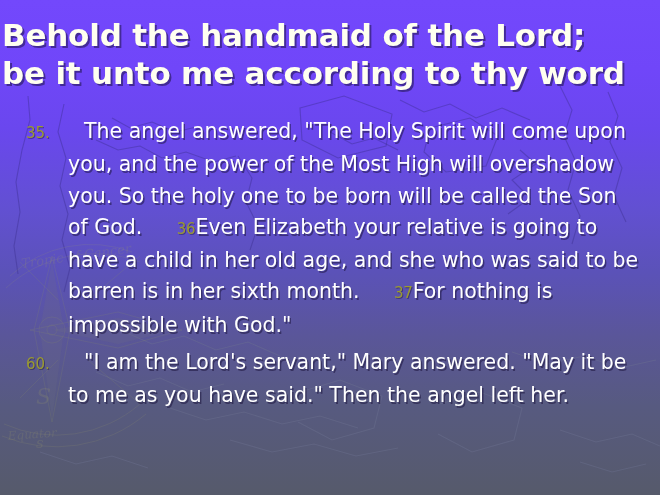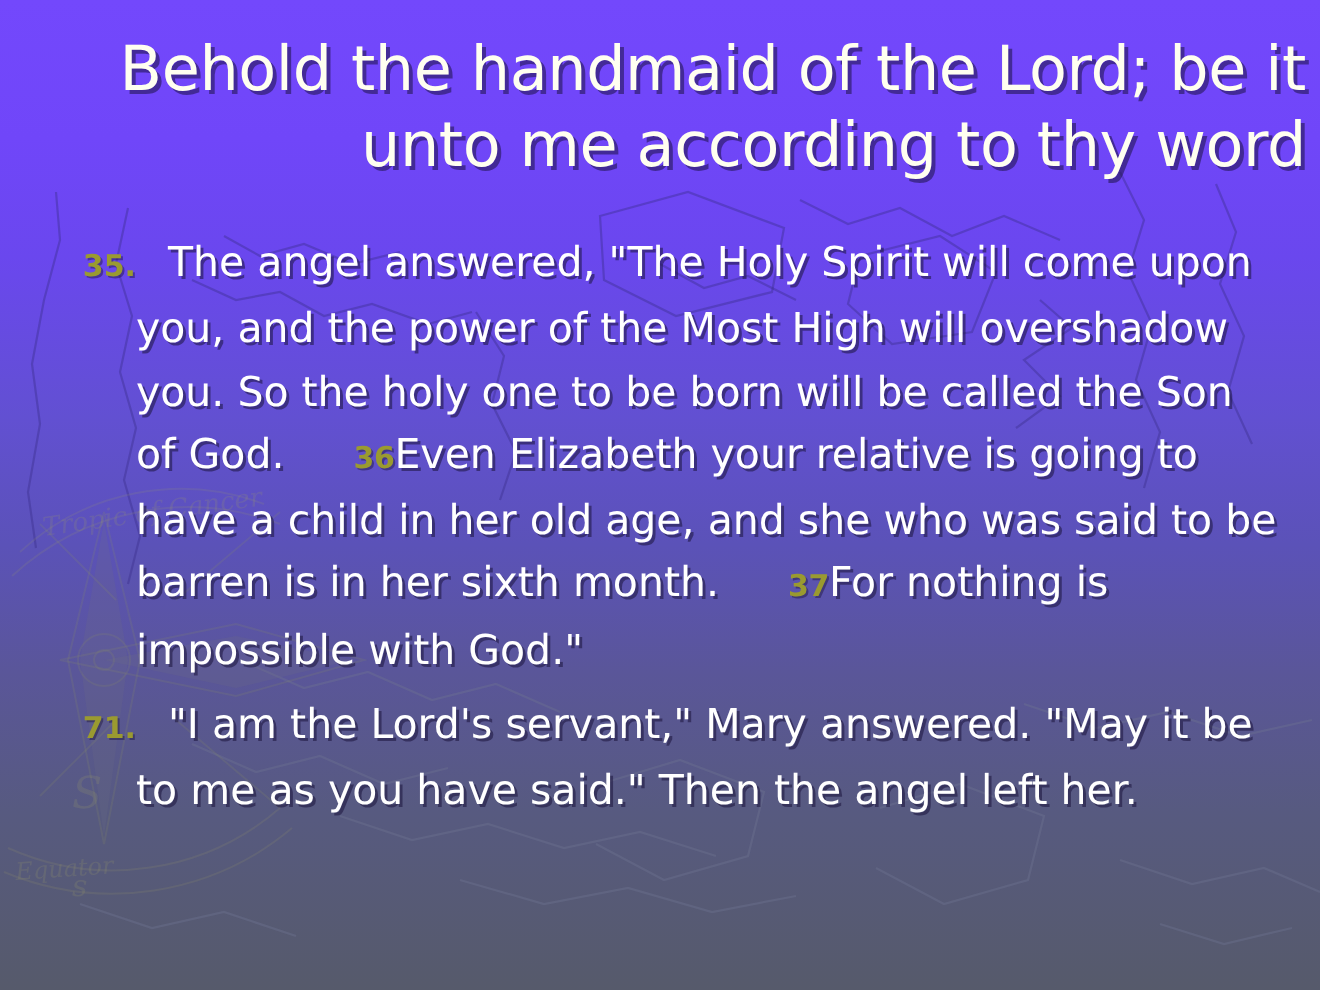--- a/index.html
+++ b/index.html
@@ -76,28 +76,28 @@
   .deco-letter {
     fill: #9a9a6a;
     opacity: .20;
     font-family: "DejaVu Serif", serif;
     font-style: italic;
   }
 
   
   #title {
     position: absolute;
-    left: 29px;
+    left: 2px;
     top: 16px;
     width: 624px;
-    text-align: right;
+    text-align: left;
     color: #fffff0;
     font-size: 31px;
     line-height: 38px;
-    font-weight: 400;
+    font-weight: 700;
     letter-spacing: -0.2px;
     text-shadow: 2px 2px 0 rgba(30, 18, 70, .55);
     font-family: "DejaVu Sans", sans-serif;
   }
 
   
   #body {
     position: absolute;
     left: 26px;
     top: 116px;
@@ -122,24 +122,23 @@
     padding-left: 42px;
     text-indent: -42px;
   }
   .para-hang .body-text {
     text-indent: 0;
   }
 
   .vnum {
     color: #9a9a30;
     font-size: 15px;
-    font-weight: 700;
+    font-weight: 400;
     text-shadow: 1px 1px 0 rgba(28, 20, 60, .45);
     vertical-align: baseline;
-    text-align: right;
   }
   .vnum-lead {
     display: inline-block;
     width: 42px;
     text-indent: 0;
   }
   .vnum-inline {
     letter-spacing: -0.2px;
     margin-left: 28px;
   }
@@ -205,17 +204,17 @@
 
   <div id="title">Behold the handmaid of the Lord; be it unto me according to thy word</div>
 
   <div id="body">
 
     <p class="para para-hang">
       <span class="vnum vnum-lead">35.</span><span class="lead-space"></span><span class="body-text">The angel answered, "The Holy Spirit will come upon you, and the power of the Most High will overshadow you. So the holy one to be born will be called the Son of God. </span><span class="vnum vnum-inline">36</span><span class="body-text">Even Elizabeth your relative is going to have a child in her old age, and she who was said to be barren is in her sixth month. </span><span class="vnum vnum-inline">37</span><span class="body-text">For nothing is impossible with God."</span>
     </p>
 
     <p class="para para-hang">
-      <span class="vnum vnum-lead">71.</span><span class="lead-space"></span><span class="body-text">"I am the Lord's servant," Mary answered. "May it be to me as you have said." Then the angel left her.</span>
+      <span class="vnum vnum-lead">60.</span><span class="lead-space"></span><span class="body-text">"I am the Lord's servant," Mary answered. "May it be to me as you have said." Then the angel left her.</span>
     </p>
 
   </div>
 </div>
 
 </body></html>

